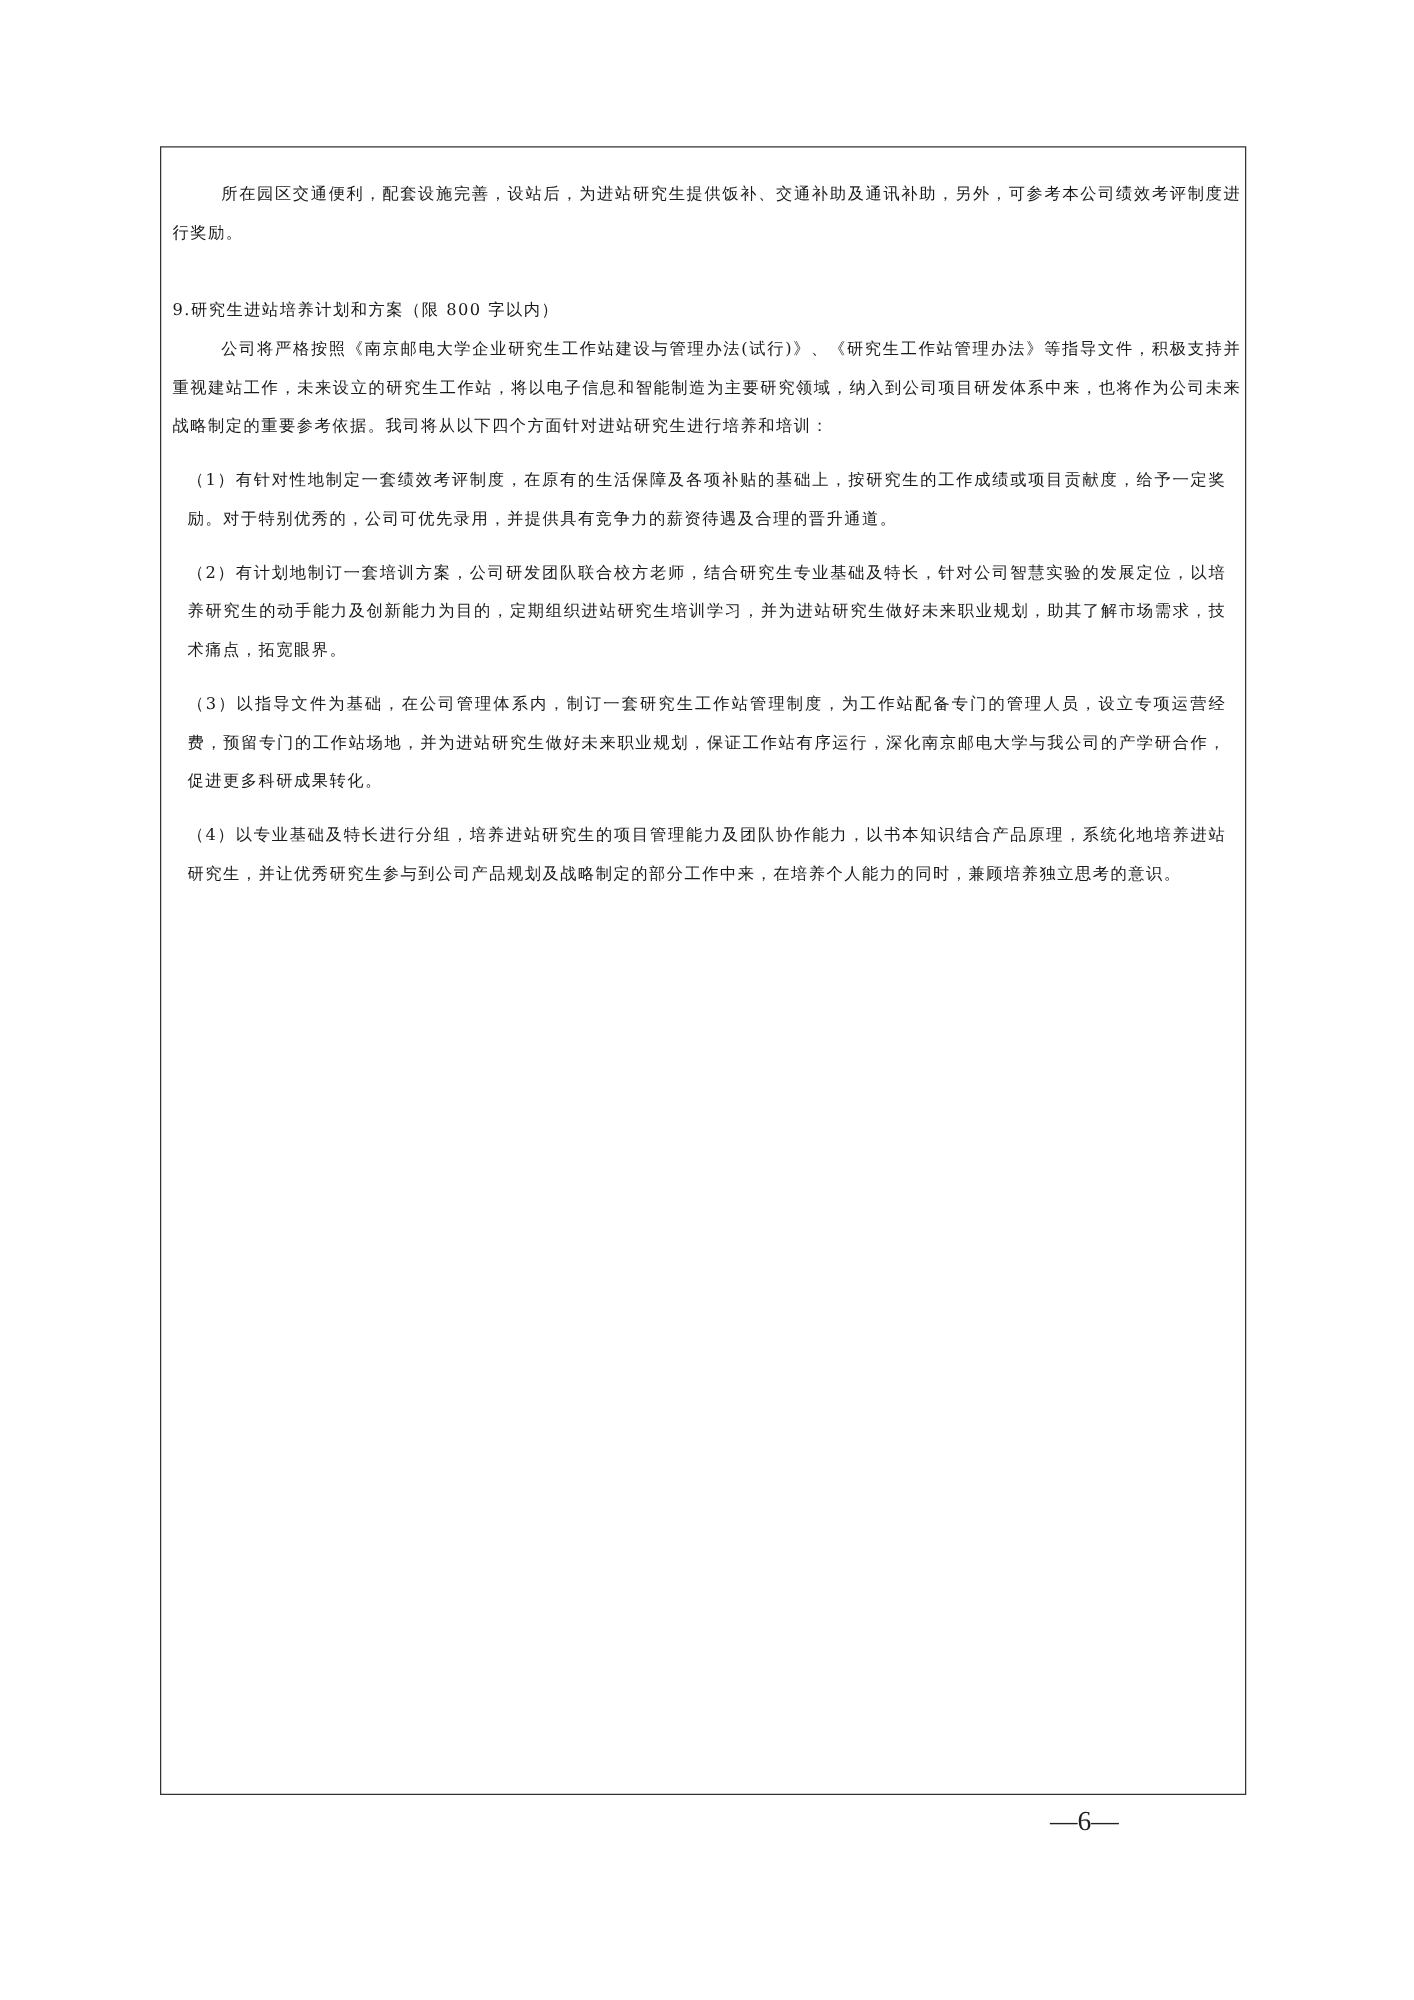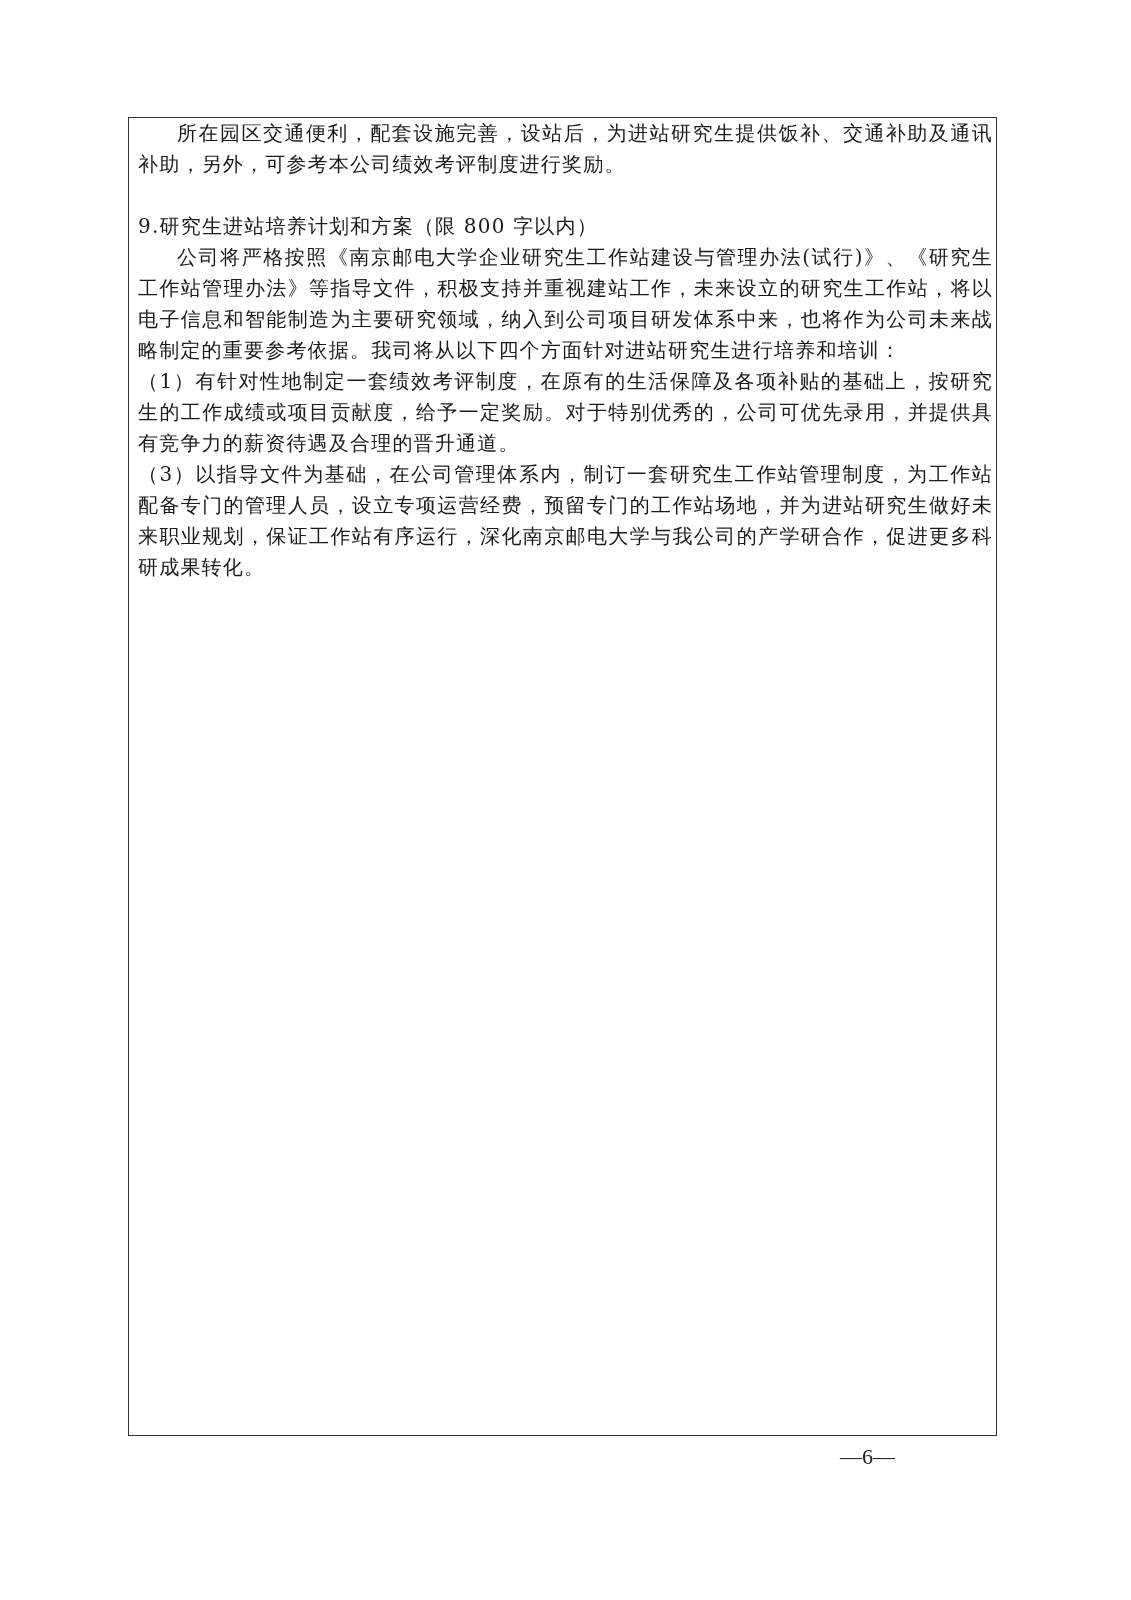--- a/index.html
+++ b/index.html
@@ -20,39 +20,39 @@
     left: 128px;
     top: 117px;
     width: 869px;
     height: 1319px;
     border: 1.5px solid #333;
     box-sizing: border-box;
   }
   .content {
     position: absolute;
     left: 138px;
-    top: 118px;
+    top: 140px;
     width: 855px;
-    font-size: 20px;
+    font-size: 13px;
     line-height: 31px;
     letter-spacing: 1.2px;
   }
   .para {
     margin: 0;
     text-align: justify;
     text-align-last: left;
   }
   .indent {
     text-indent: 39px;
   }
   .gap {
     height: 31px;
   }
   .item {
-    margin: 0;
+    margin: 12px;
     text-align: justify;
     text-align-last: left;
   }
   .page-number {
     position: absolute;
     left: 840px;
     top: 1444px;
     font-size: 22px;
     font-family: "Liberation Serif", "DejaVu Serif", serif;
     color: #222;
@@ -66,16 +66,18 @@
 
 <div class="content">
   <p class="para indent">所在园区交通便利，配套设施完善，设站后，为进站研究生提供饭补、交通补助及通讯补助，另外，可参考本公司绩效考评制度进行奖励。</p>
 
   <div class="gap"></div>
 
   <p class="para">9.研究生进站培养计划和方案（限 800 字以内）</p>
   <p class="para indent">公司将严格按照《南京邮电大学企业研究生工作站建设与管理办法(试行)》、《研究生工作站管理办法》等指导文件，积极支持并重视建站工作，未来设立的研究生工作站，将以电子信息和智能制造为主要研究领域，纳入到公司项目研发体系中来，也将作为公司未来战略制定的重要参考依据。我司将从以下四个方面针对进站研究生进行培养和培训：</p>
 
   <p class="item"><span>（1）</span><span>有针对性地制定一套绩效考评制度，在原有的生活保障及各项补贴的基础上，按研究生的工作成绩或项目贡献度，给予一定奖励。对于特别优秀的，公司可优先录用，并提供具有竞争力的薪资待遇及合理的晋升通道。</span></p>
+  <p class="item"><span>（2）</span><span>有计划地制订一套培训方案，公司研发团队联合校方老师，结合研究生专业基础及特长，针对公司智慧实验的发展定位，以培养研究生的动手能力及创新能力为目的，定期组织进站研究生培训学习，并为进站研究生做好未来职业规划，助其了解市场需求，技术痛点，拓宽眼界。</span></p>
   <p class="item"><span>（3）</span><span>以指导文件为基础，在公司管理体系内，制订一套研究生工作站管理制度，为工作站配备专门的管理人员，设立专项运营经费，预留专门的工作站场地，并为进站研究生做好未来职业规划，保证工作站有序运行，深化南京邮电大学与我公司的产学研合作，促进更多科研成果转化。</span></p>
+  <p class="item"><span>（4）</span><span>以专业基础及特长进行分组，培养进站研究生的项目管理能力及团队协作能力，以书本知识结合产品原理，系统化地培养进站研究生，并让优秀研究生参与到公司产品规划及战略制定的部分工作中来，在培养个人能力的同时，兼顾培养独立思考的意识。</span></p>
 </div>
 
 <div class="page-number">—6—</div>
 
 </body></html>

